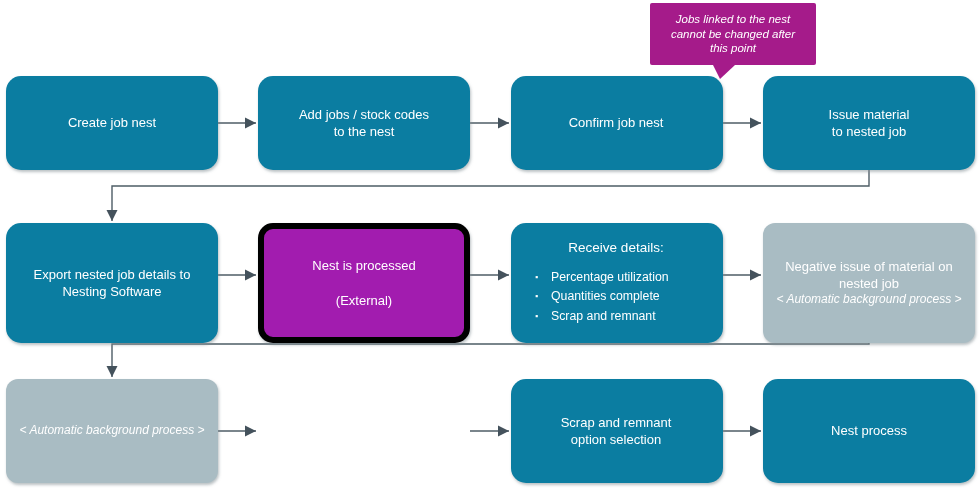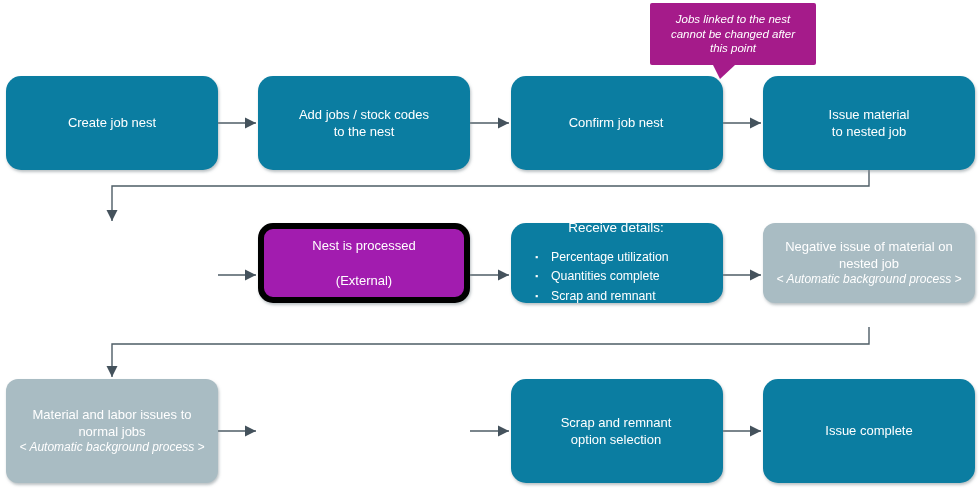--- a/index.html
+++ b/index.html
@@ -16,21 +16,21 @@
     box-shadow:1px 2px 3px rgba(130,142,148,0.55);
   }
   .teal{background:#0b7da1;}
   .dark{background:#a21caf;border:6px solid #000000;}
   .gray{background:#a9bcc3;border-radius:12px;}
   .c1{left:6px;width:212px;}
   .c2{left:258px;width:212px;}
   .c3{left:511px;width:212px;padding-left:8px;}
   .c4{left:763px;width:212px;}
   .r1{top:76px;height:94px;}
-  .r2{top:223px;height:80px;}
+  .r2{top:223px;height:120px;}
   .r3{top:379px;height:104px;}
   .label{white-space:pre-line;}
   .subnote{font-style:italic;font-size:12px;white-space:pre-line;}
 
   .rd-title{font-size:13.5px;margin-bottom:9px;}
   .rd-list{list-style:none;margin:0;padding:0 0 0 16px;align-self:stretch;text-align:left;}
   .rd-list li{display:flex;align-items:baseline;gap:13px;font-size:12.3px;margin:3px 0;}
   .blt{font-size:8.5px;position:relative;top:-1px;}
 
   .callout{
@@ -84,20 +84,24 @@
 to the nest</span>
   </div>
   <div class="node teal r1 c3">
     <span class="label">Confirm job nest</span>
   </div>
   <div class="node teal r1 c4">
     <span class="label">Issue material
 to nested job</span>
   </div>
 
+  <div class="node teal r2 c1">
+    <span class="label">Export nested job details to
+Nesting Software</span>
+  </div>
   <div class="node dark r2 c2">
     <span class="label">Nest is processed
 
 (External)</span>
   </div>
   <div class="node teal r2 c3">
     <div class="rd-title">Receive details:</div>
     <ul class="rd-list">
       <li>
         <span class="blt">▪</span>
@@ -113,25 +117,23 @@
       </li>
     </ul>
   </div>
   <div class="node gray r2 c4">
     <span class="label">Negative issue of material on
 nested job</span>
     <span class="subnote">&lt; Automatic background process &gt;</span>
   </div>
 
   <div class="node gray r3 c1">
-    <span class="label">Material and labor issues to
-normal jobs</span>
     <span class="subnote">&lt; Automatic background process &gt;</span>
   </div>
   <div class="node teal r3 c3">
     <span class="label">Scrap and remnant
 option selection</span>
   </div>
   <div class="node teal r3 c4">
-    <span class="label">Issue complete</span>
+    <span class="label">Nest process</span>
   </div>
 
 </div>
 
 </body></html>

